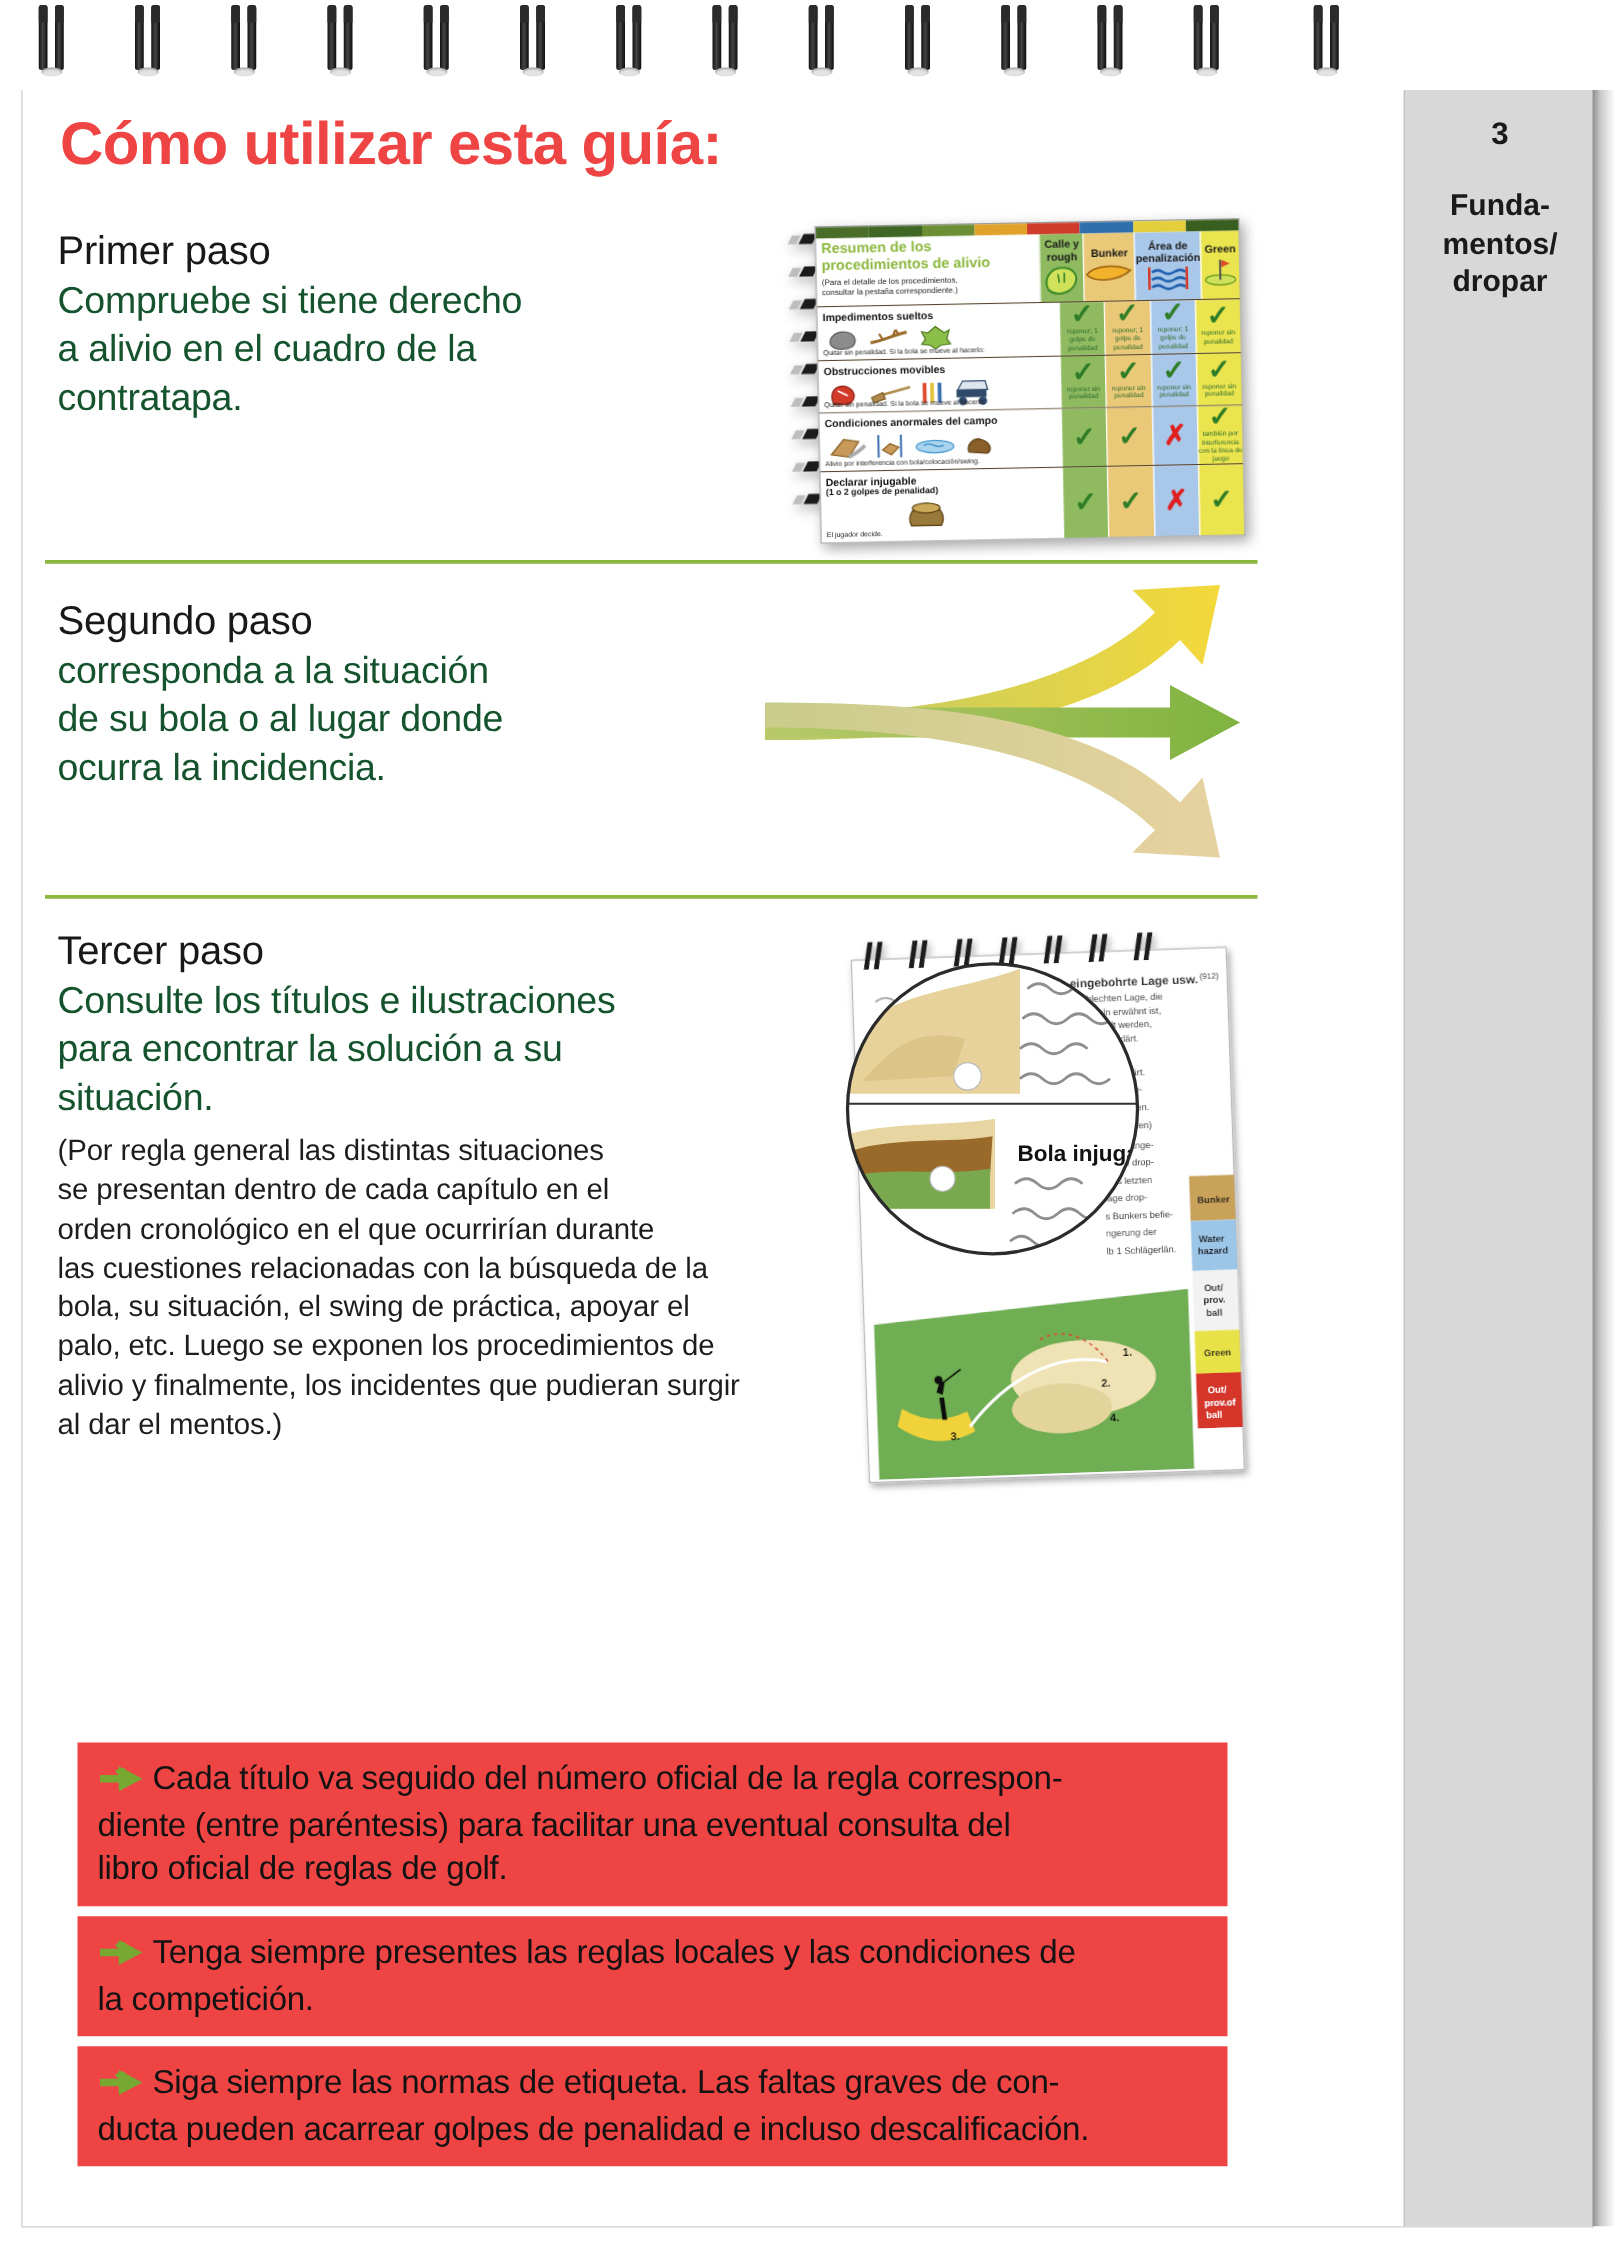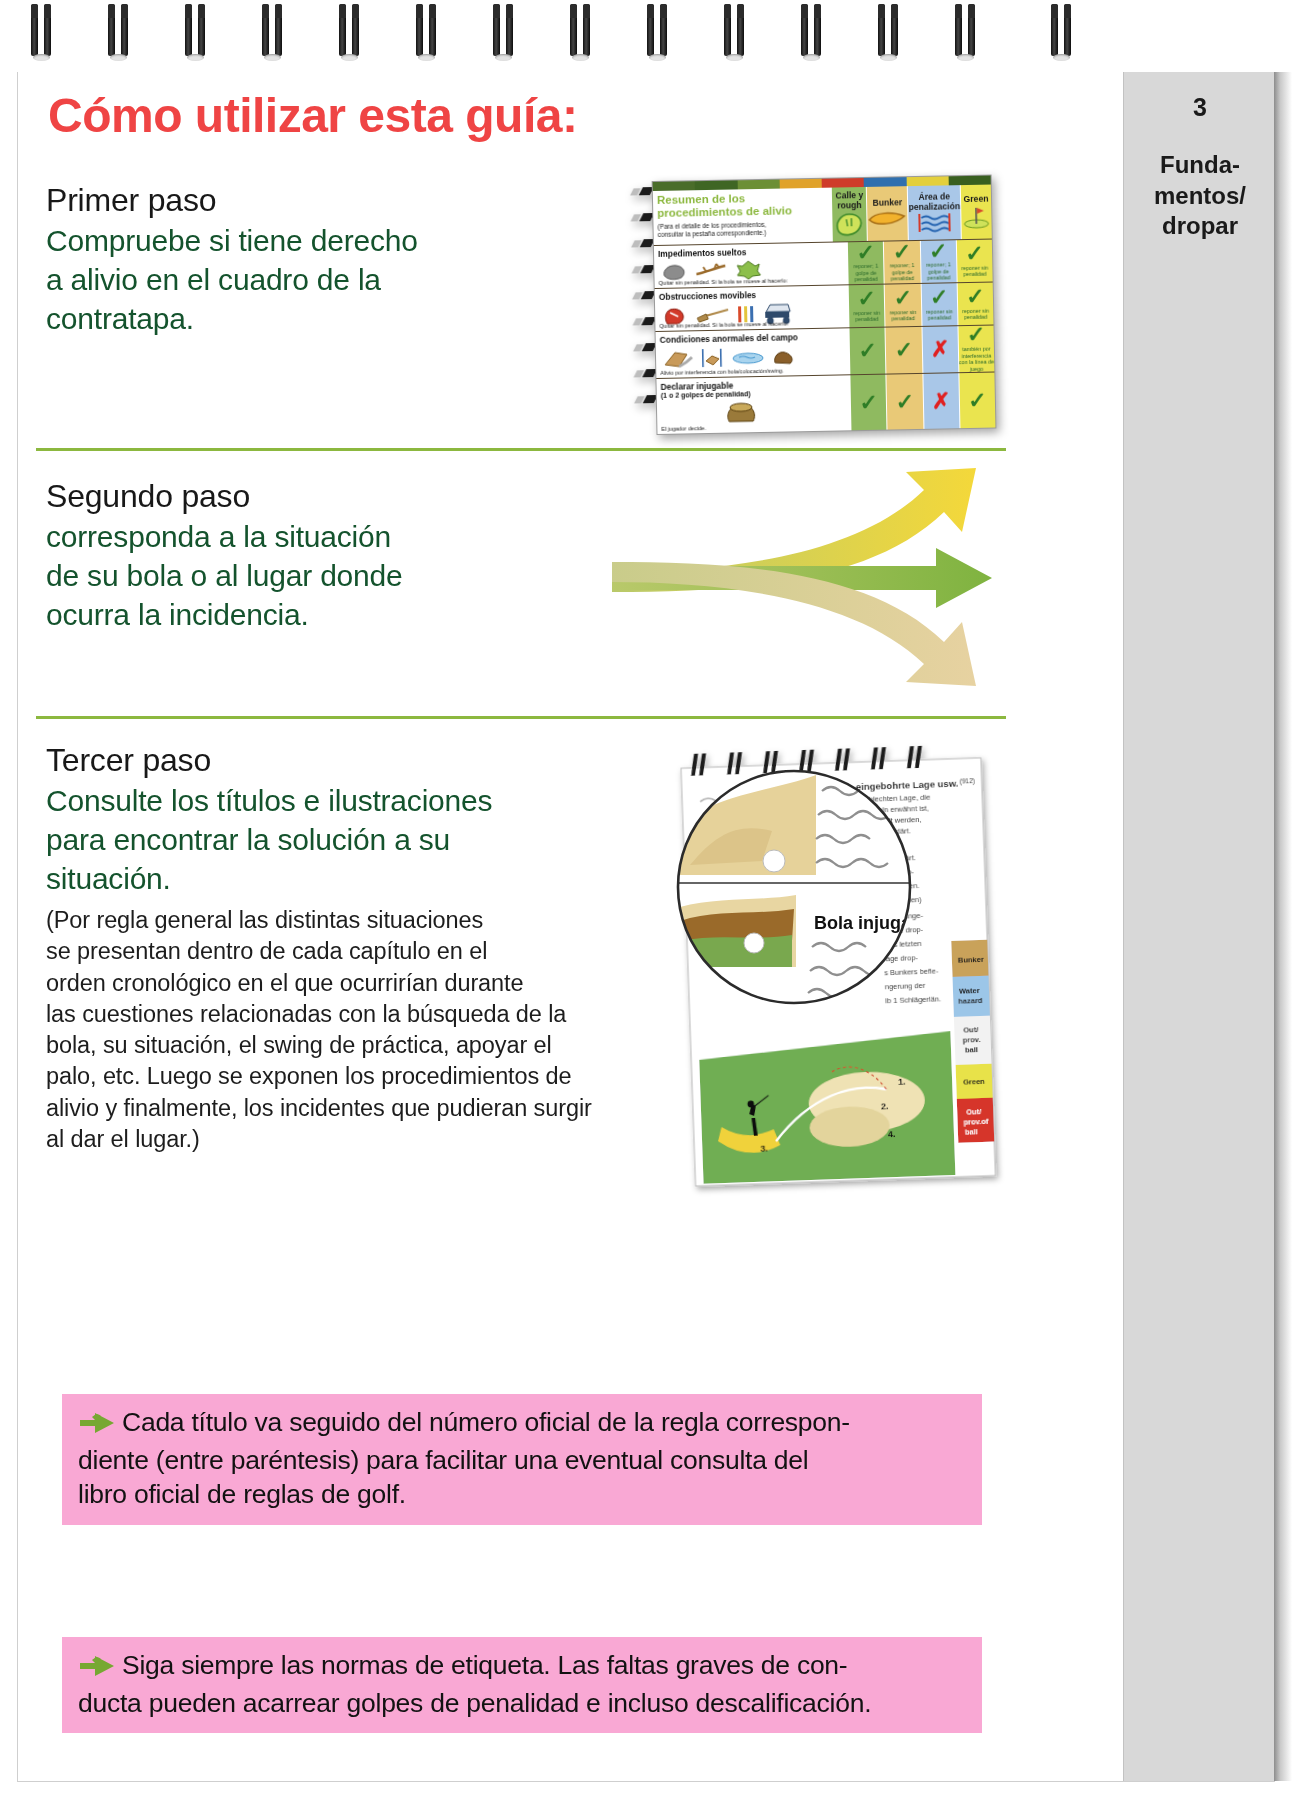--- a/index.html
+++ b/index.html
@@ -115,21 +115,21 @@
   #arrows{position:absolute;left:588px;top:460px;width:400px;height:230px;}
 
   
   #step3img{
     position:absolute;left:648px;top:735px;width:342px;height:462px;
   }
 
   
   .callout{
     position:absolute;left:44px;width:920px;
-    background:#f9a8d4;color:#121212;
+    background:#ef4444;color:#121212;
     padding:11px 16px 13px 16px;box-sizing:border-box;
     font-size:26.5px;line-height:1.29;letter-spacing:-.25px;
   }
   .hand{display:inline-block;width:38px;vertical-align:-4px;margin-right:6px;}
 </style>
 </head>
 <body>
 
 <div id="page">
   <div class="page-inner"></div>
@@ -408,21 +408,21 @@
     </div>
 
     <div class="step" style="top:905px;width:618px">
       <p class="paren">(Por regla general las distintas situaciones</p>
       <p class="paren">se presentan dentro de cada capítulo en el</p>
       <p class="paren">orden cronológico en el que ocurrirían durante</p>
       <p class="paren">las cuestiones relacionadas con la búsqueda de la</p>
       <p class="paren">bola, su situación, el swing de práctica, apoyar el</p>
       <p class="paren">palo, etc. Luego se exponen los procedimientos de</p>
       <p class="paren">alivio y finalmente, los incidentes que pudieran surgir</p>
-      <p class="paren">al dar el lugar.)</p>
+      <p class="paren">al dar el mentos.)</p>
     </div>
 
     <svg id="step3img" viewBox="0 0 342 462">
       <defs>
         <clipPath id="lens">
             <circle cx="128" cy="152" r="116"></circle>
           </clipPath>
         <filter id="shdw" x="-20%" y="-20%" width="150%" height="150%">
           <feDropShadow dx="2" dy="3" stdDeviation="3" flood-color="#000" flood-opacity="0.35"></feDropShadow>
         </filter>
@@ -553,20 +553,29 @@
       <span class="hand">
         <svg width="38" height="24" viewBox="0 0 38 24">
           <path d="M2 9 L17 9 L17 2 L36 12 L17 22 L17 15 L2 15 Z" fill="#77a832"></path>
           <path d="M14 6 q5 -5 9 -1 q-4 2 -5 5 z" fill="#77a832"></path>
         </svg>
       </span><span>Cada título va seguido del número oficial de la regla correspon-</span><br>
       <span>diente (entre paréntesis) para facilitar una eventual consulta del</span><br>
       <span>libro oficial de reglas de golf.</span>
     </div>
 
+    <div class="callout" style="top:1533px">
+      <span class="hand">
+        <svg width="38" height="24" viewBox="0 0 38 24">
+          <path d="M2 9 L17 9 L17 2 L36 12 L17 22 L17 15 L2 15 Z" fill="#77a832"></path>
+          <path d="M14 6 q5 -5 9 -1 q-4 2 -5 5 z" fill="#77a832"></path>
+        </svg>
+      </span><span>Tenga siempre presentes las reglas locales y las condiciones de</span><br>
+      <span>la competición.</span>
+    </div>
 
     <div class="callout" style="top:1637px">
       <span class="hand">
         <svg width="38" height="24" viewBox="0 0 38 24">
           <path d="M2 9 L17 9 L17 2 L36 12 L17 22 L17 15 L2 15 Z" fill="#77a832"></path>
           <path d="M14 6 q5 -5 9 -1 q-4 2 -5 5 z" fill="#77a832"></path>
         </svg>
       </span><span>Siga siempre las normas de etiqueta. Las faltas graves de con-</span><br>
       <span>ducta pueden acarrear golpes de penalidad e incluso descalificación.</span>
     </div>

